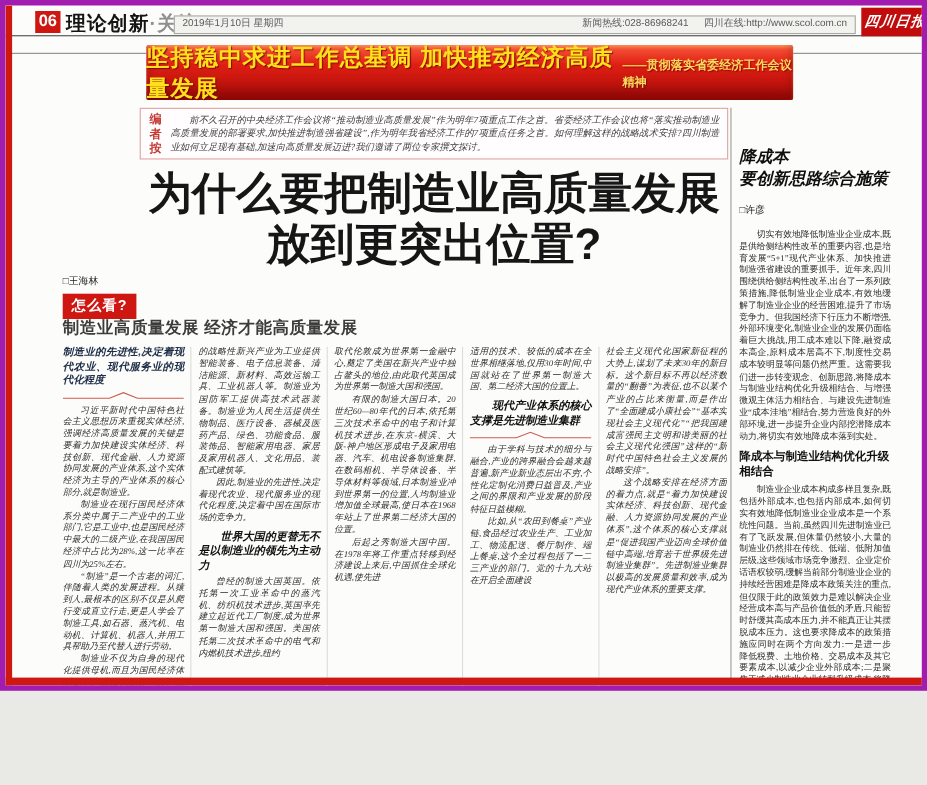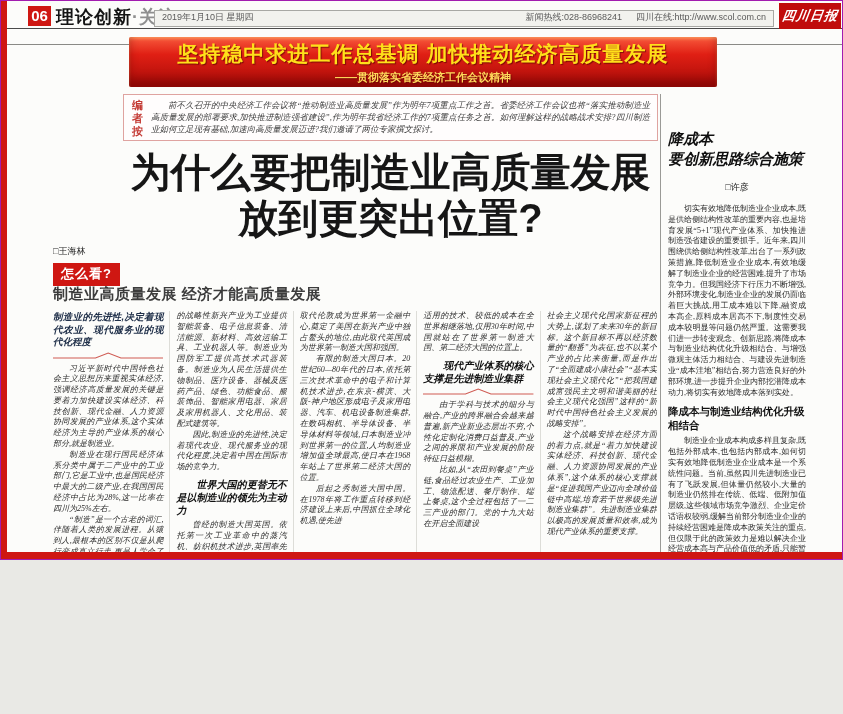--- a/index.html
+++ b/index.html
@@ -1,20 +1,20 @@
 <!DOCTYPE html>
 <html style="--accent-red: #cf1712; --banner-red: #a80b08; --banner-yellow: #ffe01a; --masthead-red: #c00c0c;"><head>
 <meta charset="utf-8">
 <style>
   * { margin:0; padding:0; box-sizing:border-box; }
   html,body { width:843px; height:714px; overflow:hidden; background:#e9e9e5; }
   #page {
-    position:relative; width:843px; height:560px; background:#fcfcfa;
+    position:relative; width:843px; height:628px; background:#fcfcfa;
     font-family:"Liberation Sans", sans-serif; overflow:hidden;
-    border:1px solid #a21caf;
+    border:5px solid #a21caf;
   }
   
   .left-red-bar { position:absolute; left:0; top:0; width:6px; height:714px; background:var(--accent-red,#cf1712); z-index:6; }
   .bottom-red-bar { position:absolute; left:0; bottom:0; width:843px; height:7px; background:var(--accent-red,#cf1712); z-index:6; }
 
   
   .page-num { position:absolute; left:27px; top:5px; width:23px; height:20px; background:var(--accent-red,#cf1712);
     color:#fff; font-weight:bold; font-size:15px; text-align:center; line-height:20px; }
   .section-title { position:absolute; left:55px; top:4px; font-size:18px; font-weight:bold; color:#141414; letter-spacing:1px; }
   .section-title .sub { color:#8f8f8f; font-weight:bold; }
@@ -26,21 +26,21 @@
     display:flex; align-items:center; justify-content:center; z-index:7; }
   .masthead span { color:#fff; font-size:13px; font-weight:bold; font-family:"Liberation Serif",serif;
     font-style:italic; transform:skewX(-8deg); letter-spacing:1px; }
   .header-rule { position:absolute; left:0; top:27px; width:843px; height:1px; background:#4a4a4a; }
 
   
   .side-rule { position:absolute; top:43px; height:1px; background:#8a8a86; }
   .side-rule.l { left:0; width:128px; } .side-rule.r { left:716px; width:127px; }
   .banner { position:absolute; left:128px; top:36px; width:588px; height:50px; z-index:2;
     background:linear-gradient(180deg,#f85a3c 0%, #e01f14 35%, var(--banner-red,#a80b08) 100%);
-    display:flex; flex-direction:column; align-items:center; justify-content:center;
+    display:flex; flex-direction:row; align-items:center; justify-content:center;
     box-shadow:inset 0 -8px 10px rgba(100,0,0,.45), inset 0 2px 3px rgba(255,200,120,.5); border-radius:2px; }
   .banner-line1 { font-size:21px; font-weight:900; color:var(--banner-yellow,#ffe01a); letter-spacing:1px;
     text-shadow:1px 1px 1px rgba(90,0,0,.7); }
   .banner-line2 { font-size:11px; font-weight:bold; color:#ffd95c; margin-top:2px; text-shadow:1px 1px 1px rgba(90,0,0,.6); }
 
   
   .editor-box { position:absolute; left:122px; top:93px; width:535px; height:47px; border:1px solid #dfa3a0; background:#fffdfd; }
   .editor-label { position:absolute; left:7px; top:4px; width:13px; font-size:11px; font-weight:bold;
     color:#c43b35; line-height:13px; word-break:break-all; text-align:center; }
   .editor-text { position:absolute; left:27px; top:4px; right:7px; font-family:"Liberation Serif",serif;
@@ -73,21 +73,21 @@
   
   .kicker-2 { left:52px; top:647px; }
   .deck-2 { top:669px; }
   .cropped-line { position:absolute; left:52px; top:700px; width:604px; height:8px; opacity:.45;
     background:repeating-linear-gradient(90deg,#777 0 5px, transparent 5px 8px); }
 
   
   .v-divider { position:absolute; left:659px; top:93px; width:1px; height:614px; background:#9a9a96; }
   .sidebar { position:absolute; left:667px; top:128px; width:138px; height:579px; overflow:hidden; }
   .sb-title { font-size:15px; font-weight:900; color:#0f0f0f; line-height:20px;font-style:italic; }
-  .sb-author { margin-top:12px; font-size:9px; color:#222;text-align:center; }
+  .sb-author { margin-top:12px; font-size:9px; color:#222; }
   .sb-body { margin-top:10px; }
   .sb-body p { font-family:"Liberation Serif","DejaVu Serif",serif; font-size:8px; line-height:10.8px;
     color:#2b2b2b; text-align:justify; text-indent:2em; margin:0; }
   .sb-head { font-family:"Liberation Sans",sans-serif; font-weight:bold; font-size:10.5px;
     line-height:13.5px; color:#111; margin:7px 0 4px; }
 </style>
 </head>
 <body>
 
 <div id="page">

